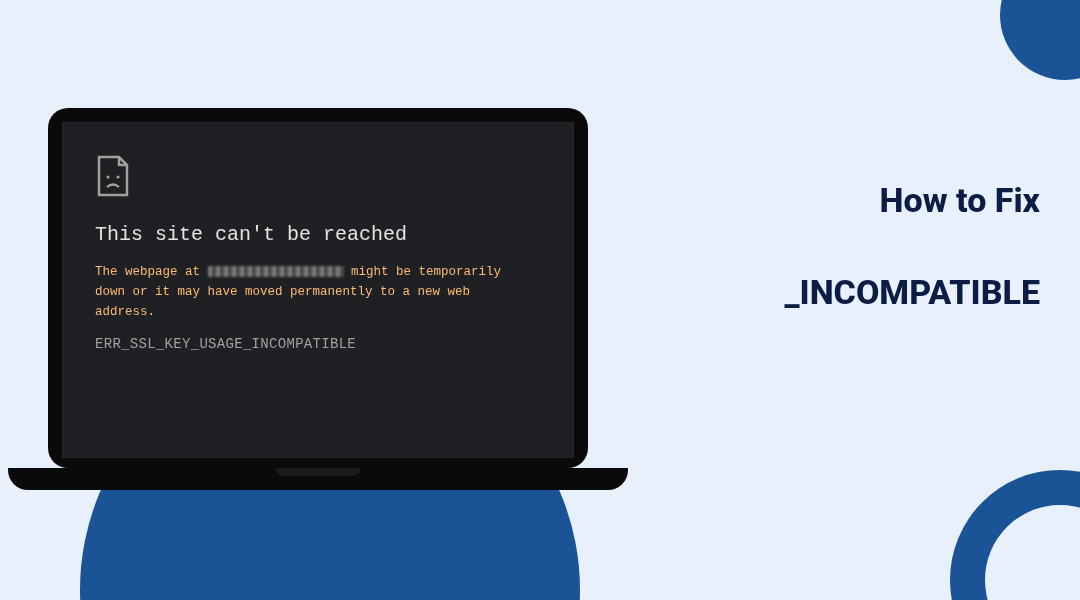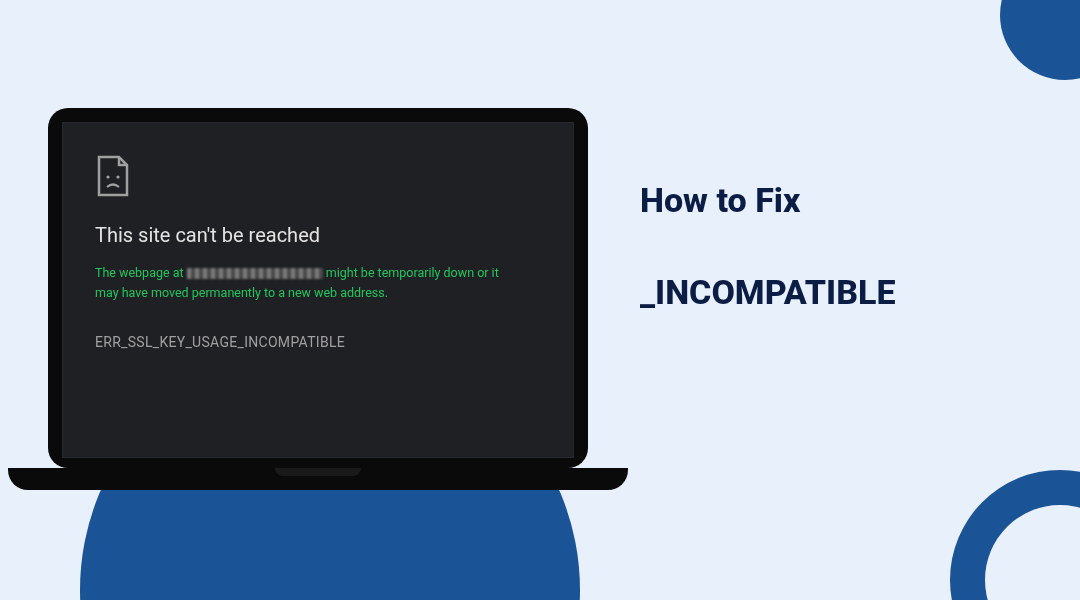--- a/index.html
+++ b/index.html
@@ -46,20 +46,21 @@
       width: 500px;
       height: 500px;
       background: #1b5397;
       border-radius: 50%;
     }
     .laptop-container {
       position: absolute;
       left: 18px;
       top: 108px;
       width: 600px;
+      font-family: Liberation Mono, monospace;
     }
     .laptop-screen {
       width: 540px;
       height: 360px;
       margin: 0 auto;
       background: #0a0a0a;
       border-radius: 20px;
       padding: 14px 14px 10px 14px;
     }
     .screen-inner {
@@ -96,22 +97,22 @@
     .frown-icon svg { display: block; }
     .err-title {
       color: #e3e3e3;
       font-size: 20px;
       font-weight: 400;
       margin-bottom: 16px;
     }
     .err-desc {
       font-size: 12.5px;
       line-height: 1.6;
-      color: #22c55e;
-      margin-bottom: 31px;
+      color: #fdba74;
+      margin-bottom: 14px;
       max-width: 430px;
     }
     .err-code {
       font-size: 14px;
       letter-spacing: 0.3px;
       color: #a0a0a0;
     }
     .blurred-url {
       display: inline-block;
       width: 136px;
@@ -119,21 +120,21 @@
       background: repeating-linear-gradient(90deg, #7a7a7a 0 4px, #4a4a4a 4px 8px);
       filter: blur(1.2px);
       vertical-align: middle;
       border-radius: 1px;
     }
     .headline {
       position: absolute;
       left: 640px;
       top: 178px;
       width: 400px;
-      text-align: left;
+      text-align: right;
     }
     .headline h1 {
       color: #0b1c45;
       font-size: 34px;
       font-weight: 800;
       line-height: 1.35;
       word-break: break-word;
     }
   </style>
 </head>

